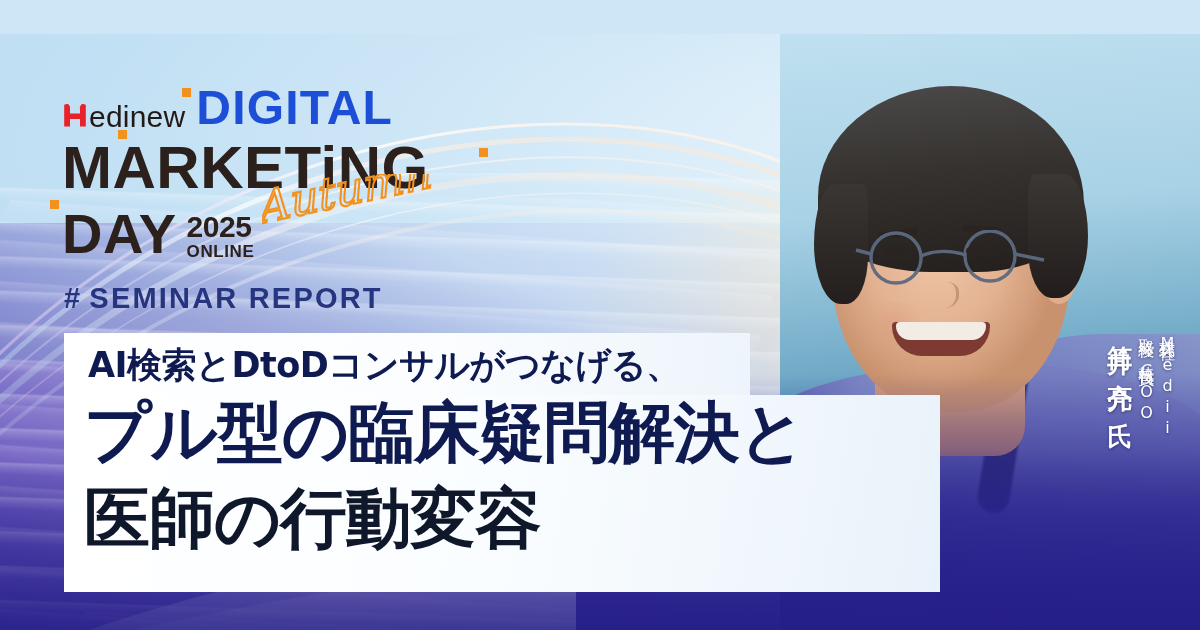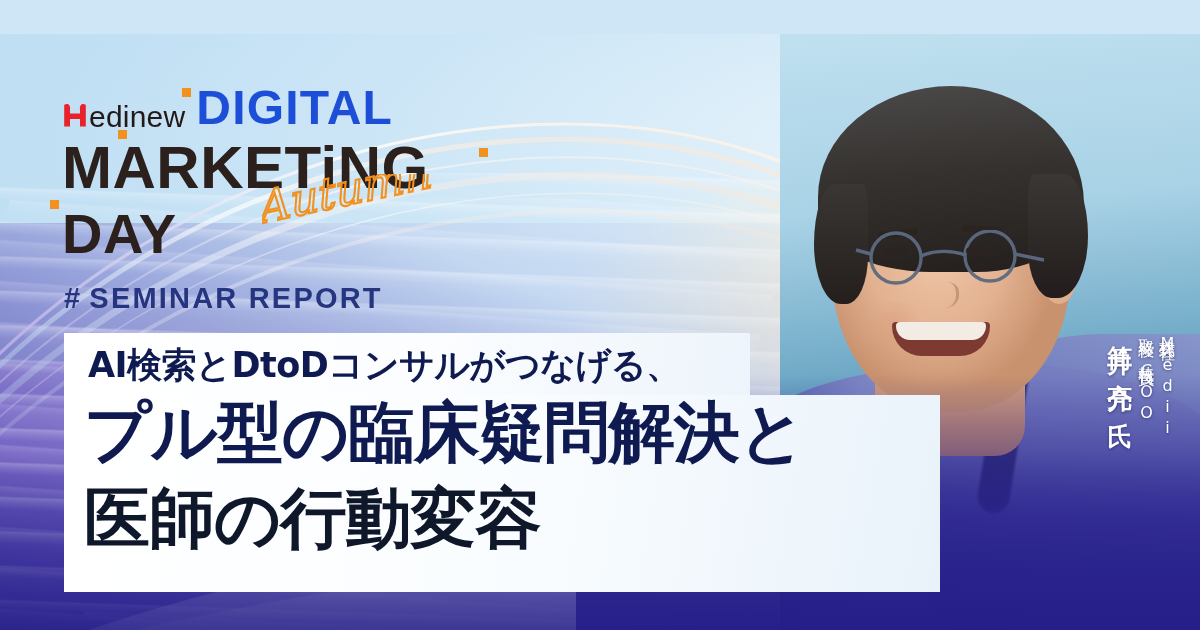--- a/index.html
+++ b/index.html
@@ -262,20 +262,24 @@
     <div class="logo-row2">
       <span class="sq" style="left:56px;top:-8px;"></span>
       <span class="sq" style="right:-6px;top:10px;"></span>
       <span>MARKETiNG</span>
     </div>
     <div class="logo-row3">
       <span class="day" style="position:relative;">
         <span class="sq" style="left:-12px;top:-6px;"></span>
         <span>DAY</span>
       </span>
+      <span class="yearblk">
+        <span class="year">2025</span>
+        <span class="online">ONLINE</span>
+      </span>
     </div>
   </div>
 
   <svg class="autumn" viewBox="0 0 180 64">
     <text x="4" y="48" font-family="DejaVu Serif, serif" font-size="44" font-style="italic" fill="none" stroke="#f2911e" stroke-width="2.1" transform="rotate(-12 6 48) skewX(-6)">Autumn</text>
   </svg>
 
   <div class="seminar">
     <span class="hash">#</span>
     <span>SEMINAR REPORT</span>

